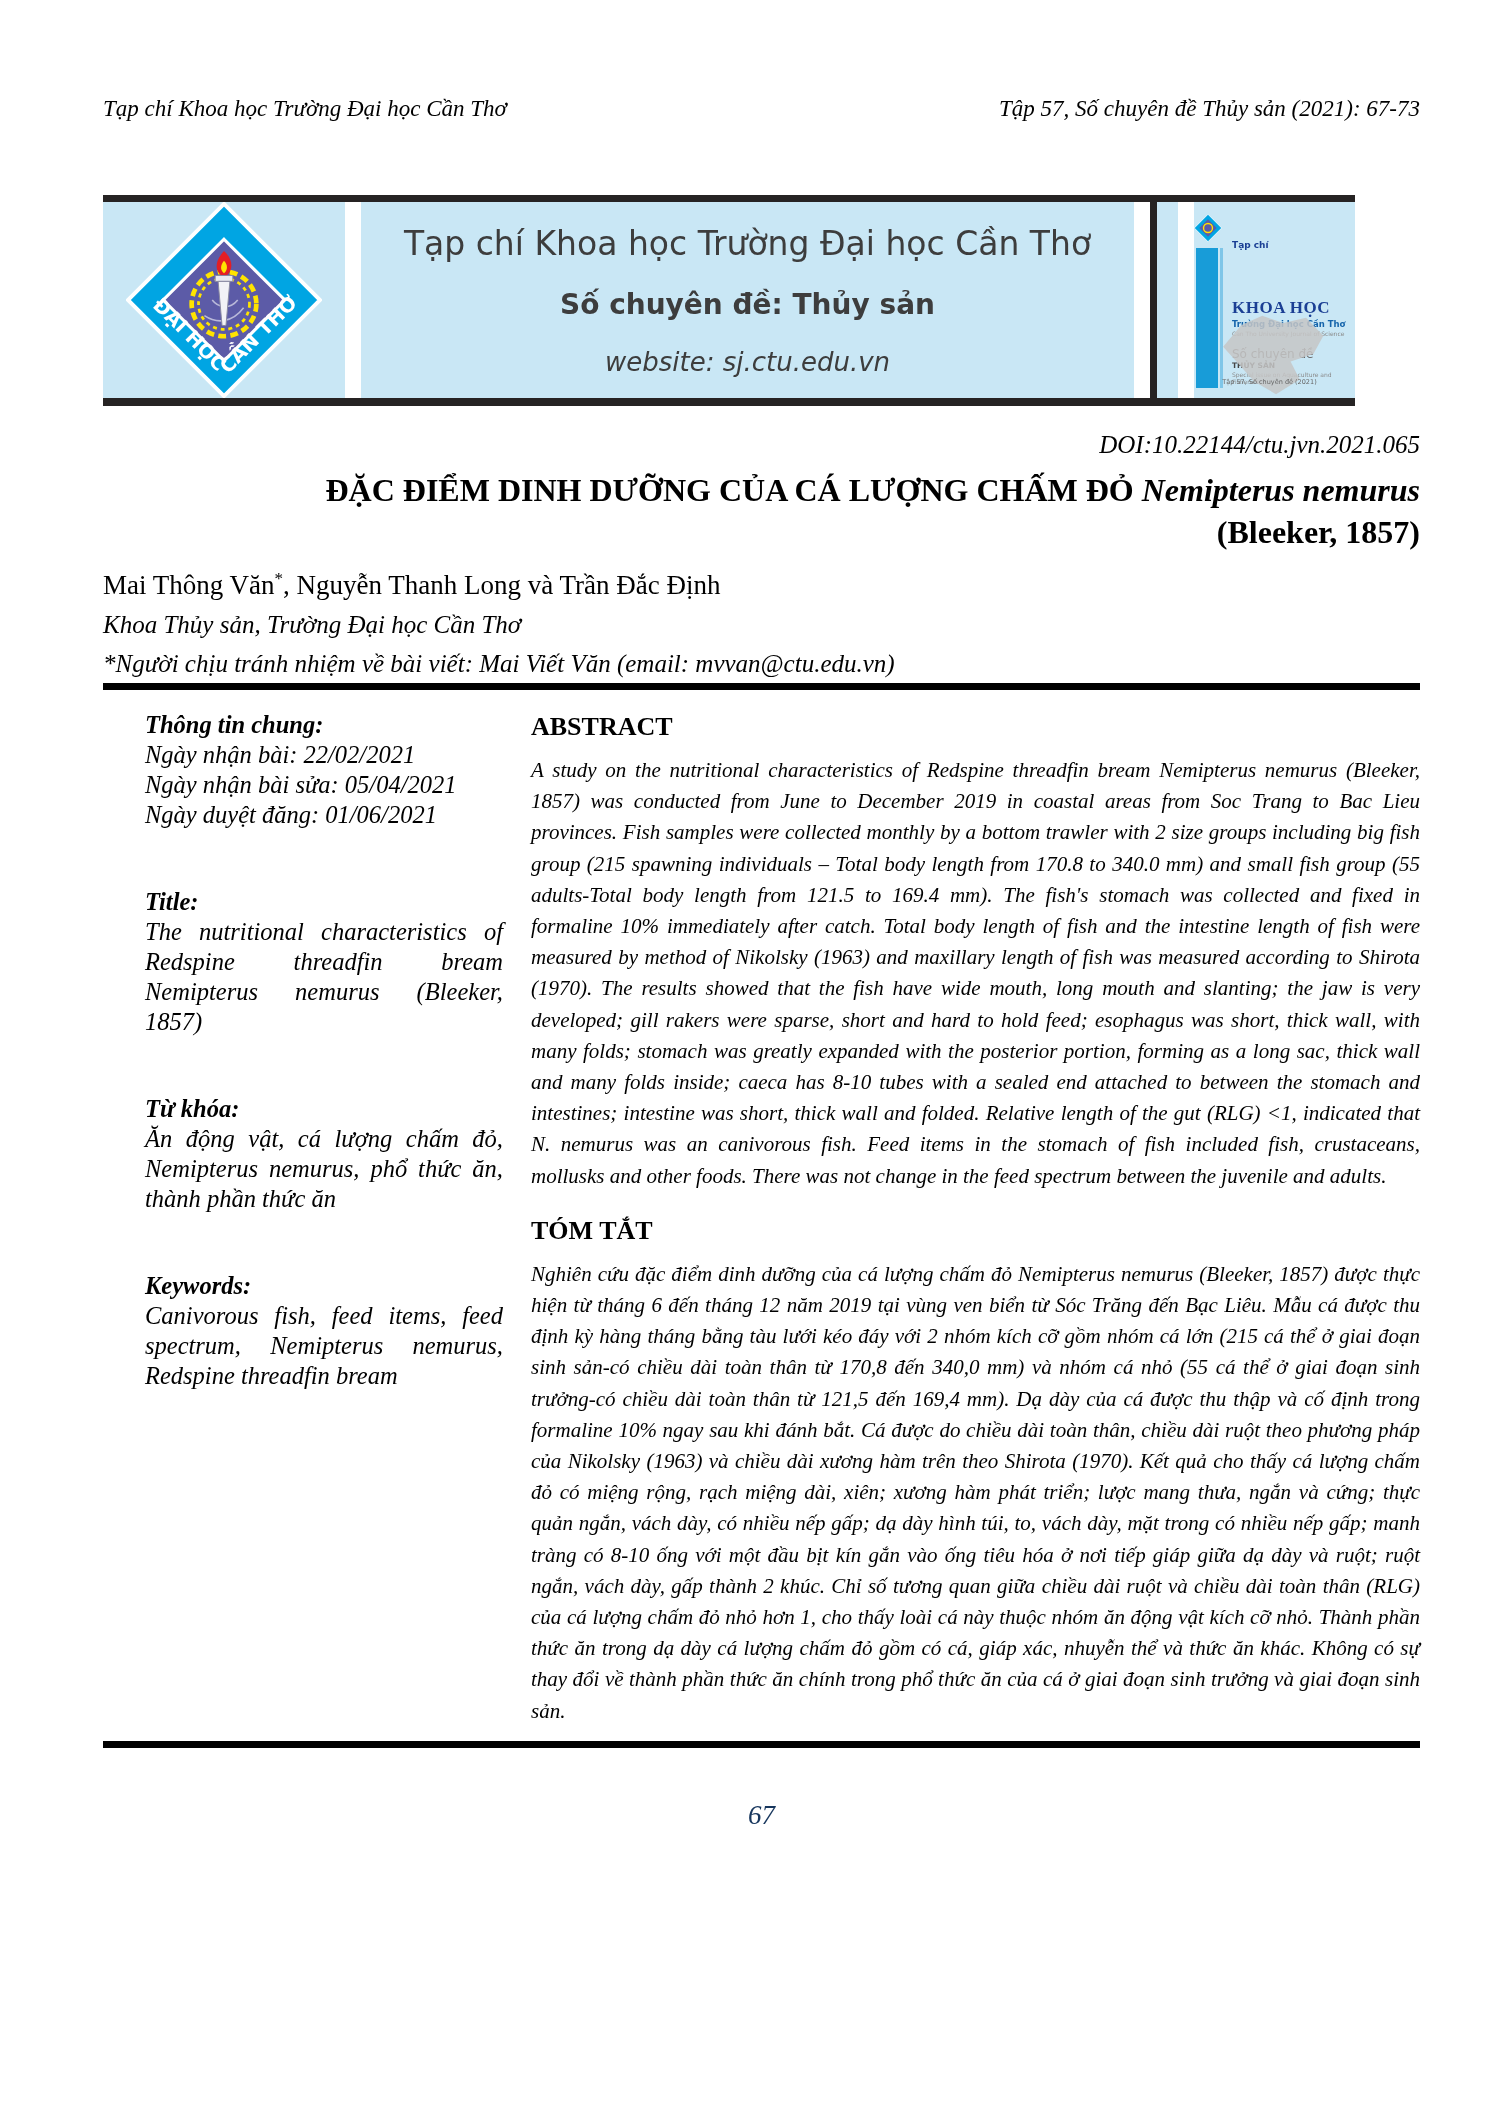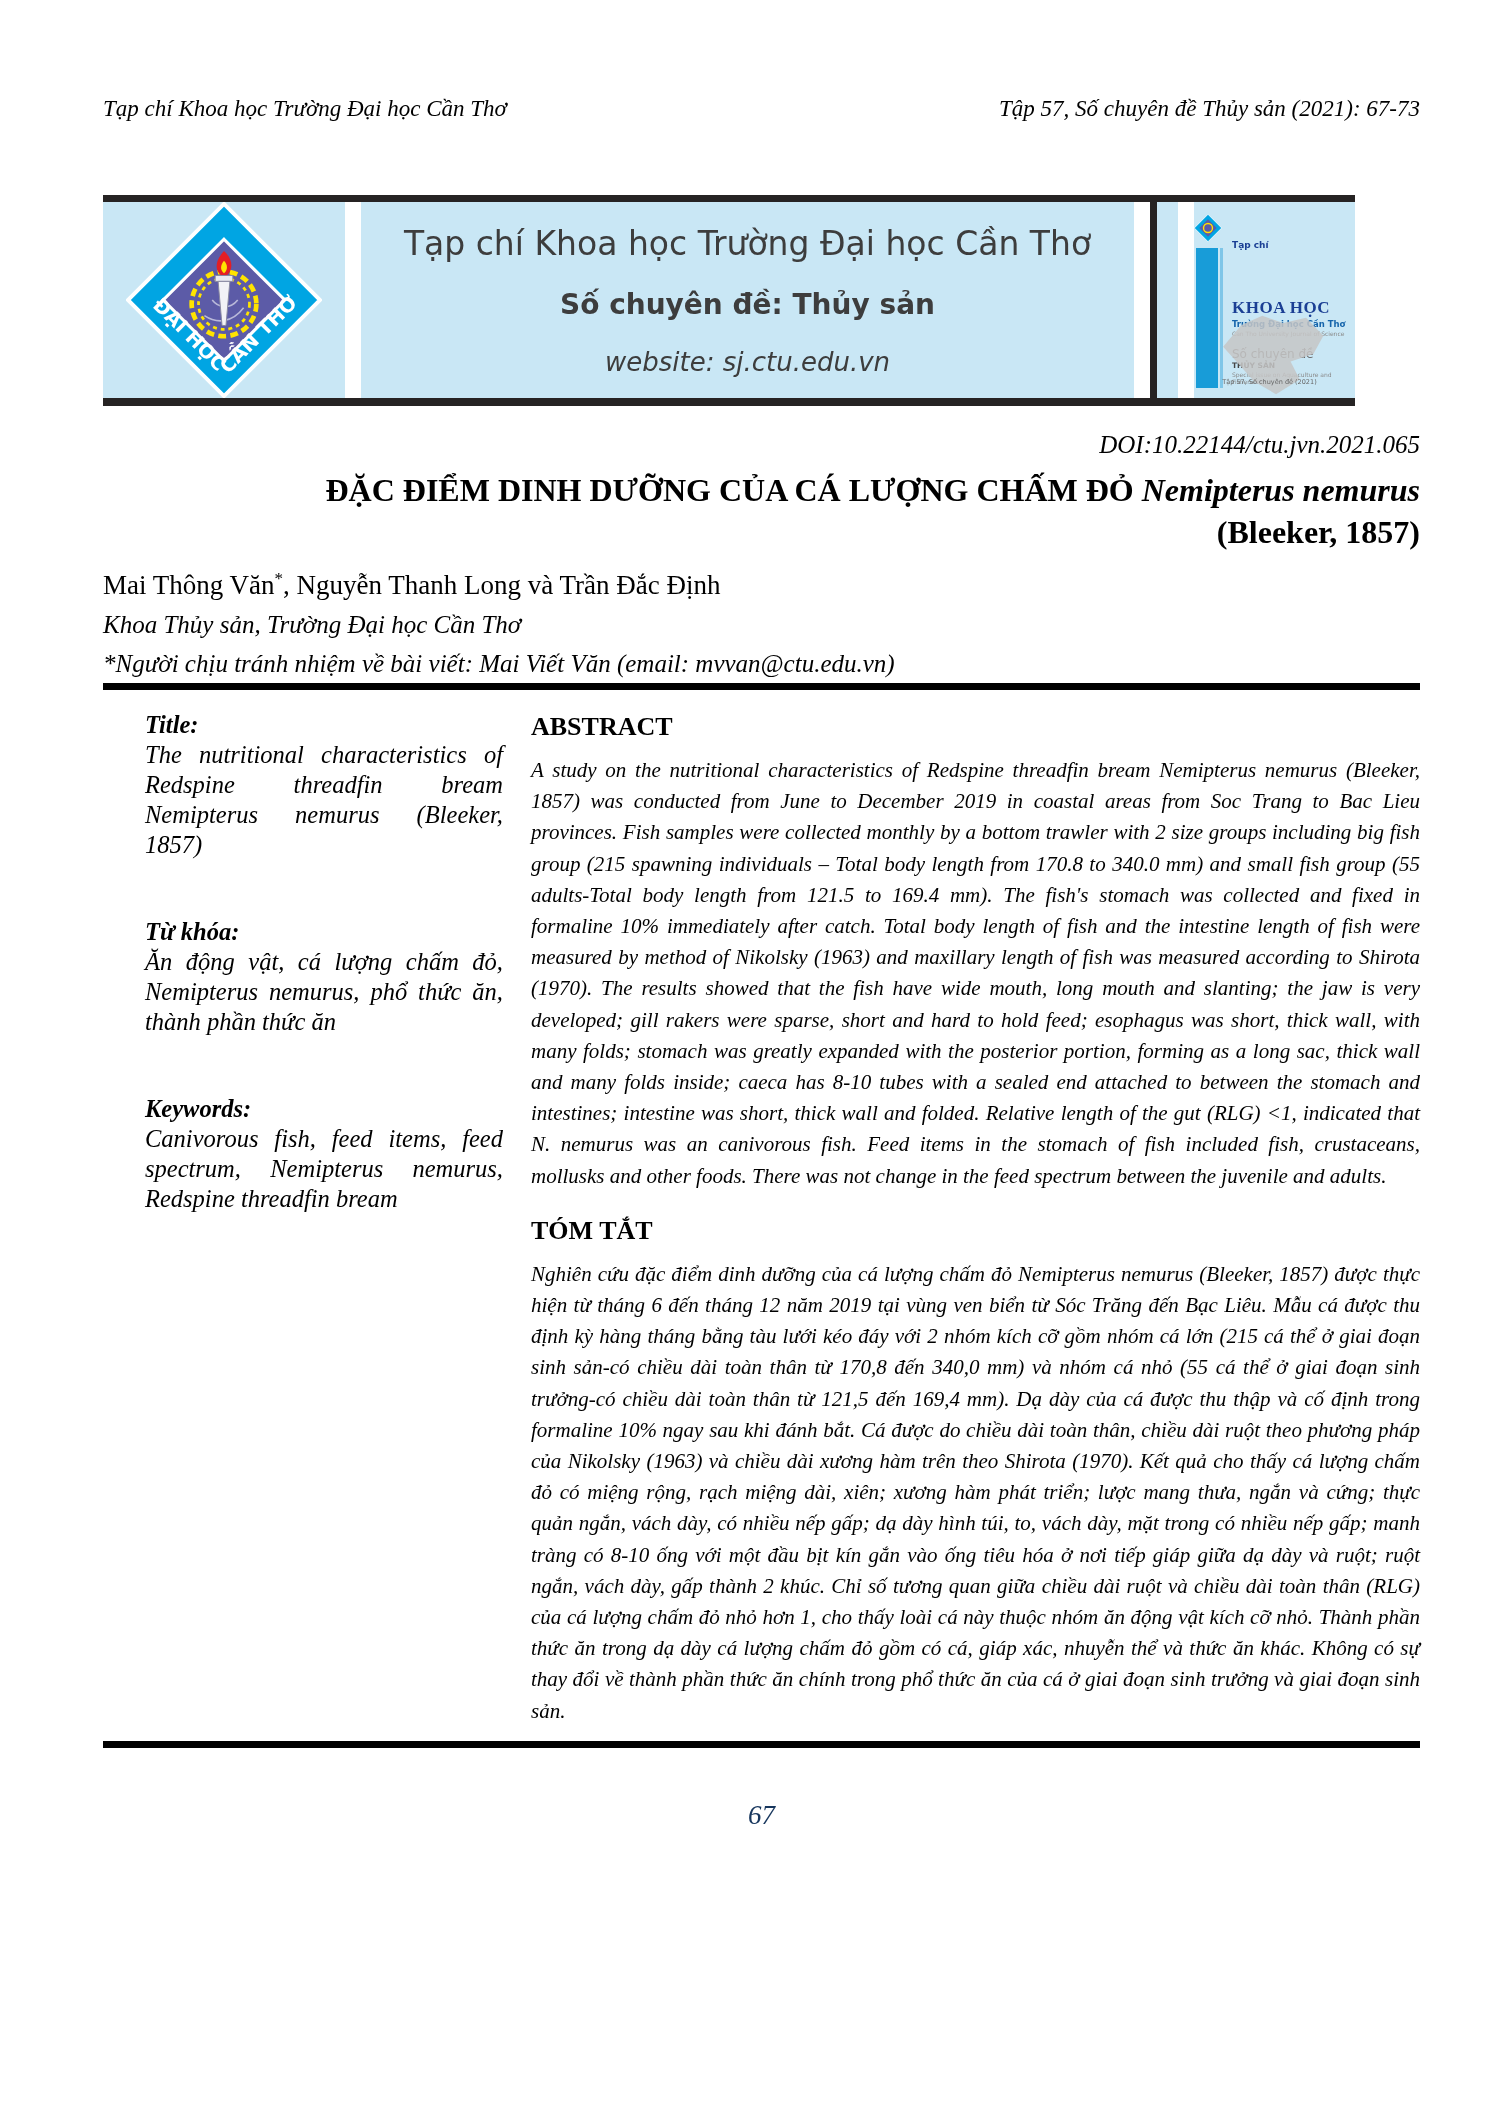--- a/index.html
+++ b/index.html
@@ -150,20 +150,26 @@
     <span>Mai Thông Văn</span><sup>*</sup><span>, Nguyễn Thanh Long và Trần Đắc Định</span>
   </div>
   <div class="affiliation">Khoa Thủy sản, Trường Đại học Cần Thơ</div>
   <div class="correspondence">*Người chịu tránh nhiệm về bài viết: Mai Viết Văn (email: mvvan@ctu.edu.vn)</div>
 
   <div class="rule rule-top"></div>
 
   <div class="columns">
     <aside class="sidebar">
       <div class="sect">
+        <h3>Thông tin chung:</h3>
+        <div class="side-body">Ngày nhận bài: 22/02/2021</div>
+        <div class="side-body">Ngày nhận bài sửa: 05/04/2021</div>
+        <div class="side-body">Ngày duyệt đăng: 01/06/2021</div>
+      </div>
+      <div class="sect">
         <h3>Title:</h3>
         <div class="side-body">The nutritional characteristics of Redspine threadfin bream Nemipterus nemurus (Bleeker, 1857)</div>
       </div>
       <div class="sect">
         <h3>Từ khóa:</h3>
         <div class="side-body">Ăn động vật, cá lượng chấm đỏ, Nemipterus nemurus, phổ thức ăn, thành phần thức ăn</div>
       </div>
       <div class="sect">
         <h3>Keywords:</h3>
         <div class="side-body">Canivorous fish, feed items, feed spectrum, Nemipterus nemurus, Redspine threadfin bream</div>

